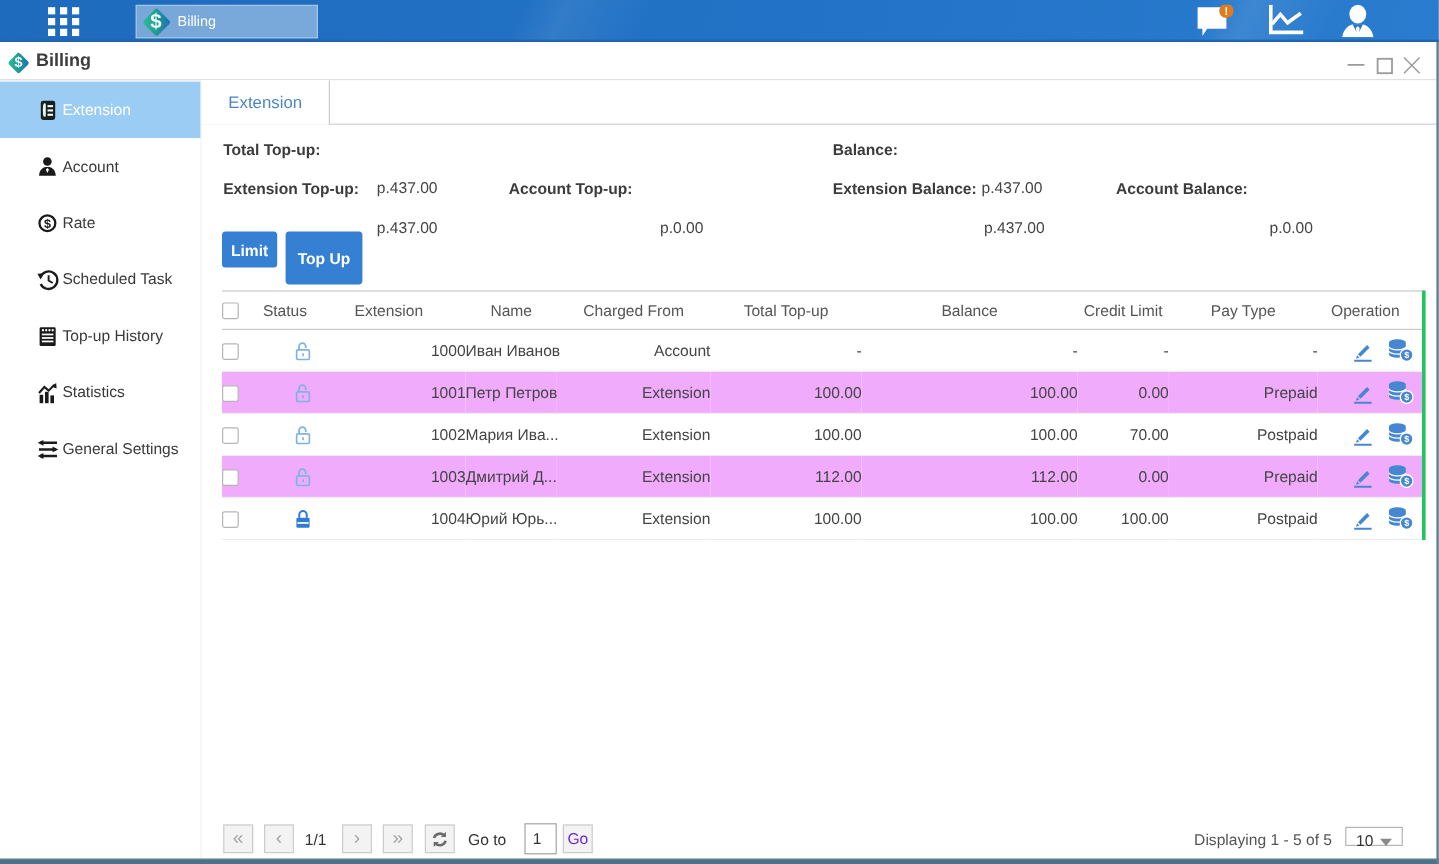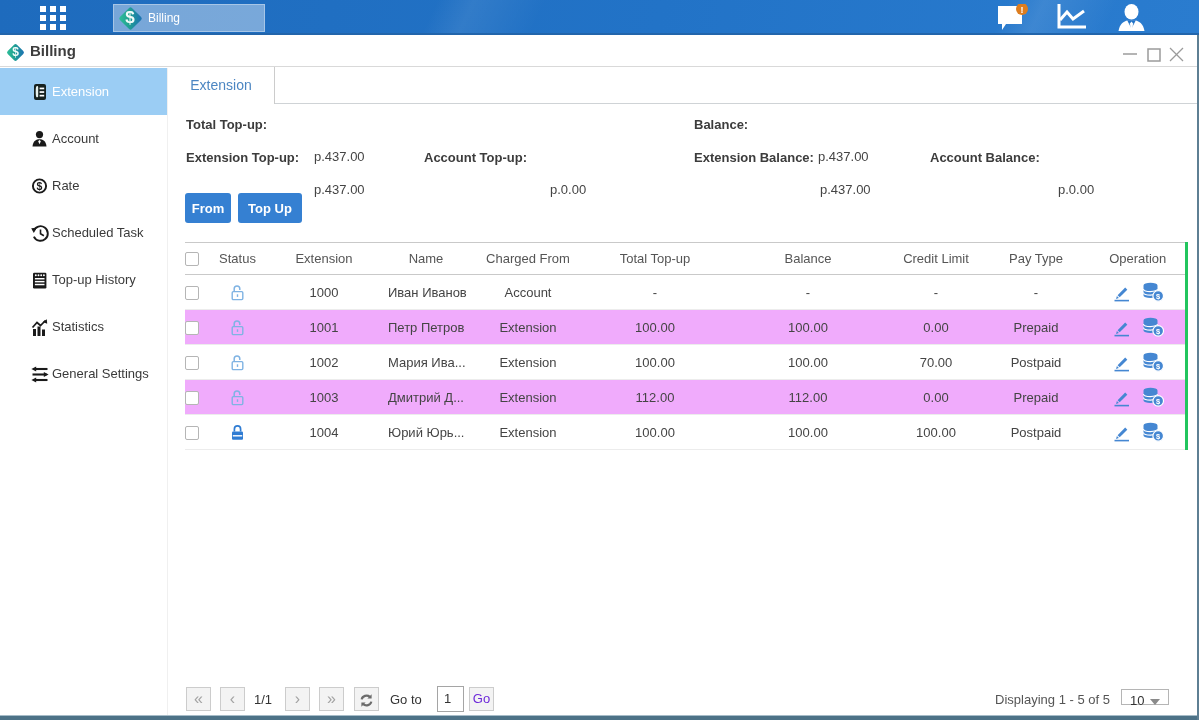--- a/index.html
+++ b/index.html
@@ -60,21 +60,21 @@
   text-align:center; line-height:37px; font-size:14px; color:#4c86c2; }
 .lbl { position:absolute; font-size:13px; font-weight:bold; color:#3c3c3c; }
 .val { position:absolute; font-size:13px; color:#444;margin-top:32px; }
 .btn { position:absolute; background:#3580d2; color:#fff; font-size:13px; font-weight:bold; border-radius:3px;
   display:flex; align-items:center; justify-content:center; }
 
 
 #tbl { position:absolute; left:17px; top:175px; width:1001px; border-collapse:collapse; table-layout:fixed; font-size:13px; color:#444; }
 #tbl th { border-top:1px solid #c9c9c9; border-bottom:1px solid #c9c9c9; height:32px; font-weight:normal; color:#555; text-align:center; }
 #tbl th:last-child, #tbl td:last-child { border-right:3px solid #22c55e; padding-right:7px; }
-#tbl td { height:35px; text-align:center; border-bottom:1px solid #ececec; white-space:nowrap; }
+#tbl td { height:35px; text-align:right; border-bottom:1px solid #ececec; white-space:nowrap; }
 #tbl td svg { vertical-align:middle; }
 #tbl tr.alt td { background:#f0abfc; }
 .cb { width:14px; height:14px; border:1px solid #b5b5b5; border-radius:2px; background:#fff; display:inline-block; vertical-align:middle; }
 #tbl th.cbc, #tbl td.cbc { text-align:left; padding-left:0; }
 
 
 #pager { position:absolute; left:0; top:617px; width:1031px; height:31px; }
 .pbtn { position:absolute; top:3px; width:25px; height:24px; border:1px solid #ccc; background:#f3f3f3;
   color:#a3a3a3; font-size:16px; text-align:center; line-height:21px; }
 .ptext { position:absolute; font-size:13px; color:#333; top:8px; }
@@ -223,22 +223,22 @@
 
   <span class="lbl" style="left:18px; top:83px;">Extension Top-up:</span>
   <span class="val" style="left:146px; top:83px;">p.437.00</span>
   <span class="lbl" style="left:256px; top:83px;">Account Top-up:</span>
   <span class="val" style="left:382px; top:83px;">p.0.00</span>
   <span class="lbl" style="left:526px; top:83px;">Extension Balance:</span>
   <span class="val" style="left:652px; top:83px;">p.437.00</span>
   <span class="lbl" style="left:762px; top:83px;">Account Balance:</span>
   <span class="val" style="left:890px; top:83px;">p.0.00</span>
 
-  <div class="btn" style="left:17px; top:126px; width:46px; height:30px;">From</div>
-  <div class="btn" style="left:70px; top:126px; width:64px; height:30px;">Top Up</div>
+  <div class="btn" style="left:17px; top:126px; width:46px; height:30px;">Limit</div>
+  <div class="btn" style="left:70px; top:126px; width:64px; height:44px;">Top Up</div>
 
   <table id="tbl">
     <colgroup>
       <col style="width:30px">
         <col style="width:45px">
         <col style="width:128px">
         <col style="width:76px">
       <col style="width:128px">
         <col style="width:126px">
         <col style="width:180px">

